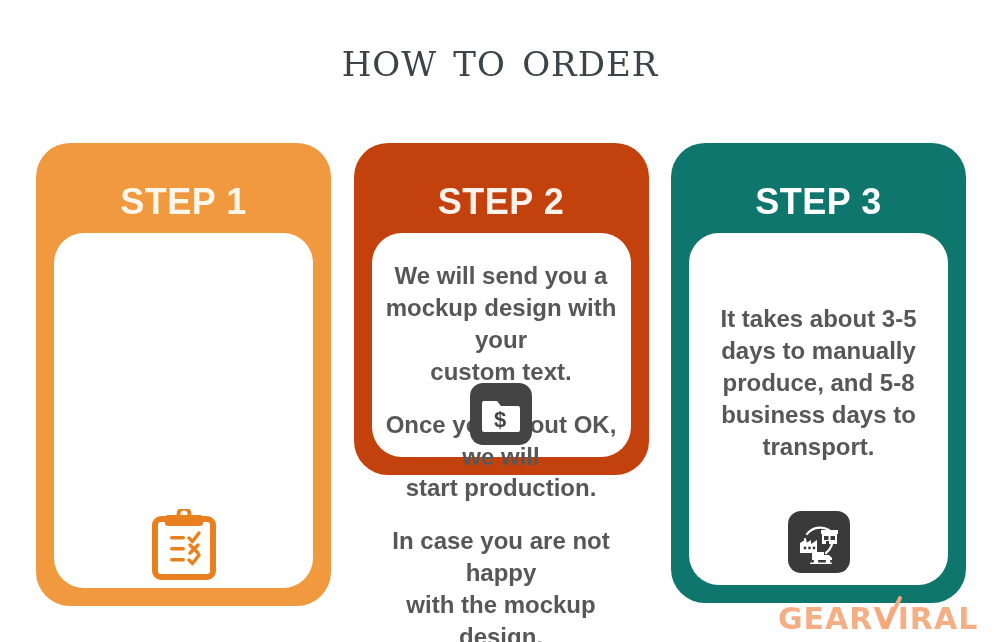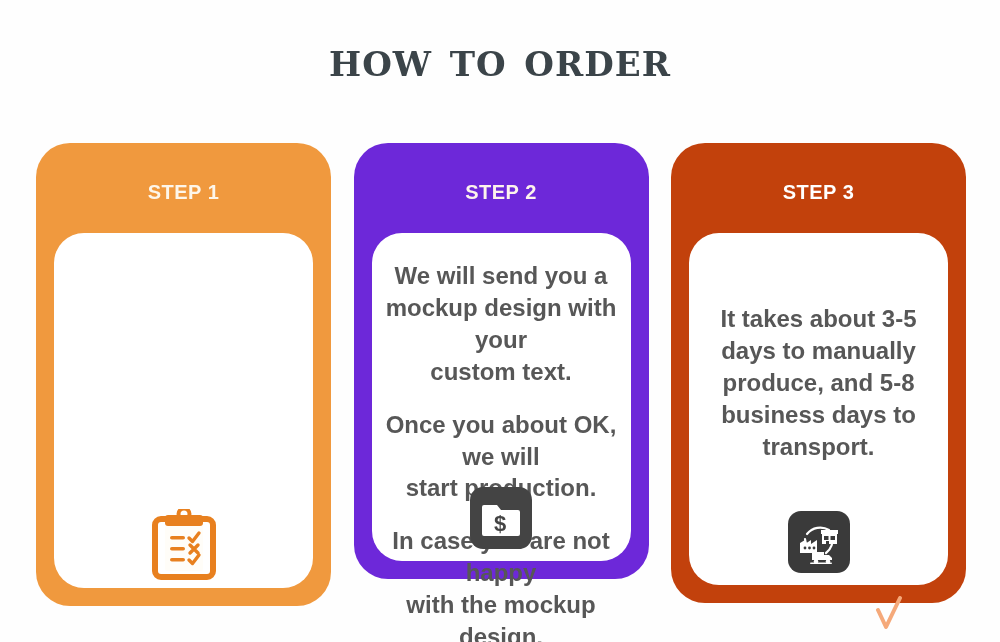--- a/index.html
+++ b/index.html
@@ -23,21 +23,21 @@
   }
 
   
   .page-title {
     position: absolute;
     top: 34px;
     left: 0;
     width: 1000px;
     text-align: center;
     font-family: "DejaVu Serif", serif;
-    font-weight: bold;
+    font-weight: normal;
     font-size: 48px;
     letter-spacing: 1px;
     color: #3b4449;
     font-variant: small-caps;
     text-transform: lowercase;
     line-height: 1.05;
     white-space: pre;
   }
 
   
@@ -57,26 +57,26 @@
     height: 463px;
     border-radius: 34px;
     box-sizing: border-box;
     padding: 0;
     display: flex;
     flex-direction: column;
     align-items: center;
   }
 
   .card.step1 { background: #f0993e; }
-  .card.step2 { background: #6d28d9; height: 436px; }
-  .card.step3 { background: #c2410c; height: 460px; }
+  .card.step2 { background: #c2410c; height: 332px; }
+  .card.step3 { background: #0f766e; height: 460px; }
 
   .card-header {
     color: #fdf6ea;
-    font-size: 20px;
+    font-size: 36px;
     font-weight: bold;
     letter-spacing: 0.5px;
     margin-top: 38px;
     text-align: right;
     user-select: none;
   }
   .card.step3 .card-header { color: #ffffff; }
   .card.step2 .card-header { color: #fdf3ec; }
 
   .card-inner {
@@ -269,20 +269,21 @@
               <rect x="22" y="51.5" width="22" height="1.6" rx="0.8" fill="#ffffff"></rect>
             </svg>
           </span>
         </div>
       </div>
     </div>
 
   </div>
 
   <div class="watermark">
+    <span class="wm-text">GEARVIRAL</span>
     <span class="wm-check">
       <svg width="30" height="38" viewBox="0 0 30 38">
         <path d="M4 14 L12 31 L26 2" fill="none" stroke="#f5a97a" stroke-width="4" stroke-linecap="round" stroke-linejoin="round"></path>
       </svg>
     </span>
   </div>
 
 </div>
 
 </body></html>

